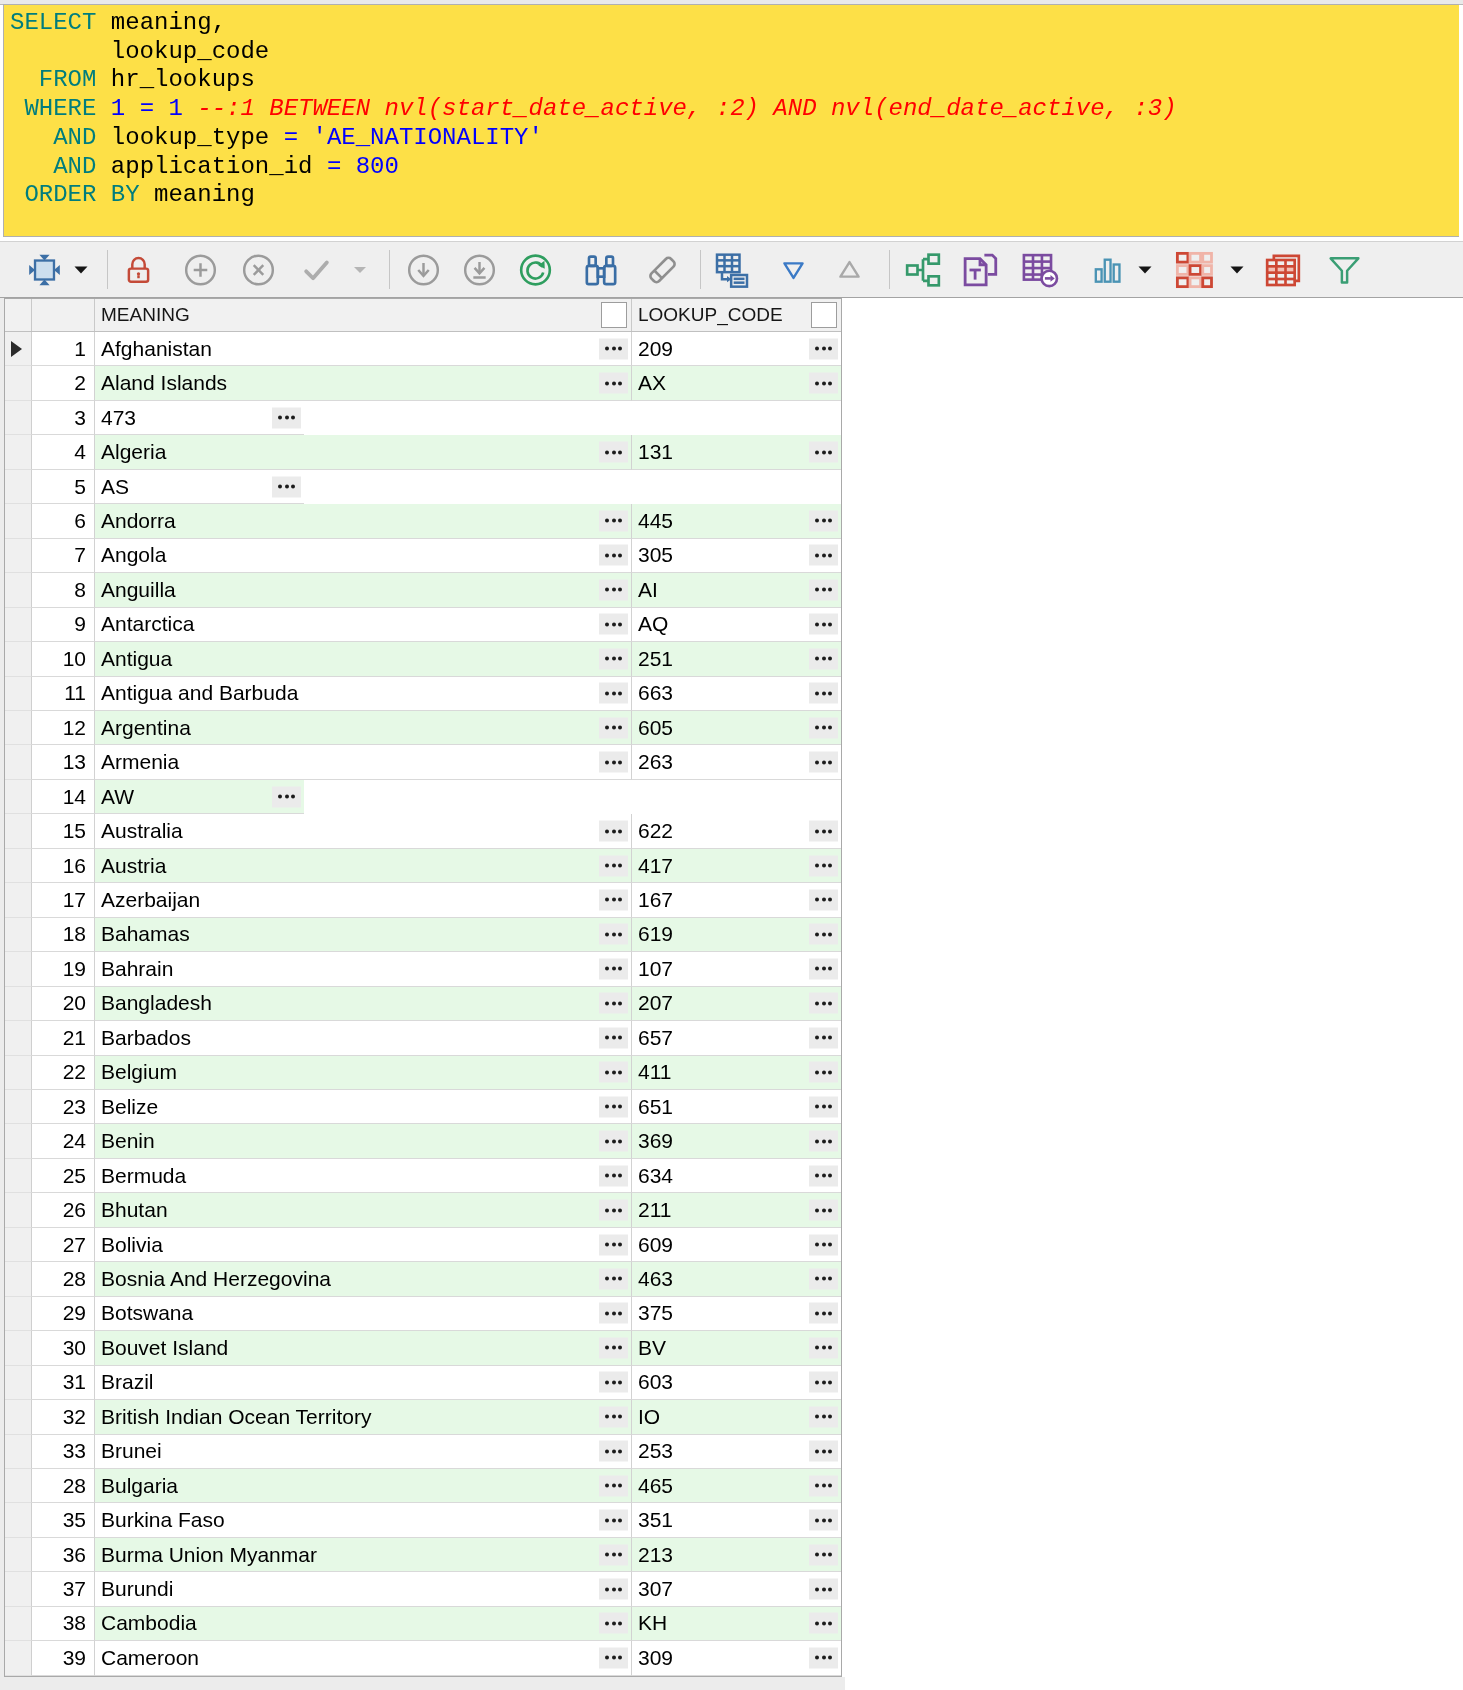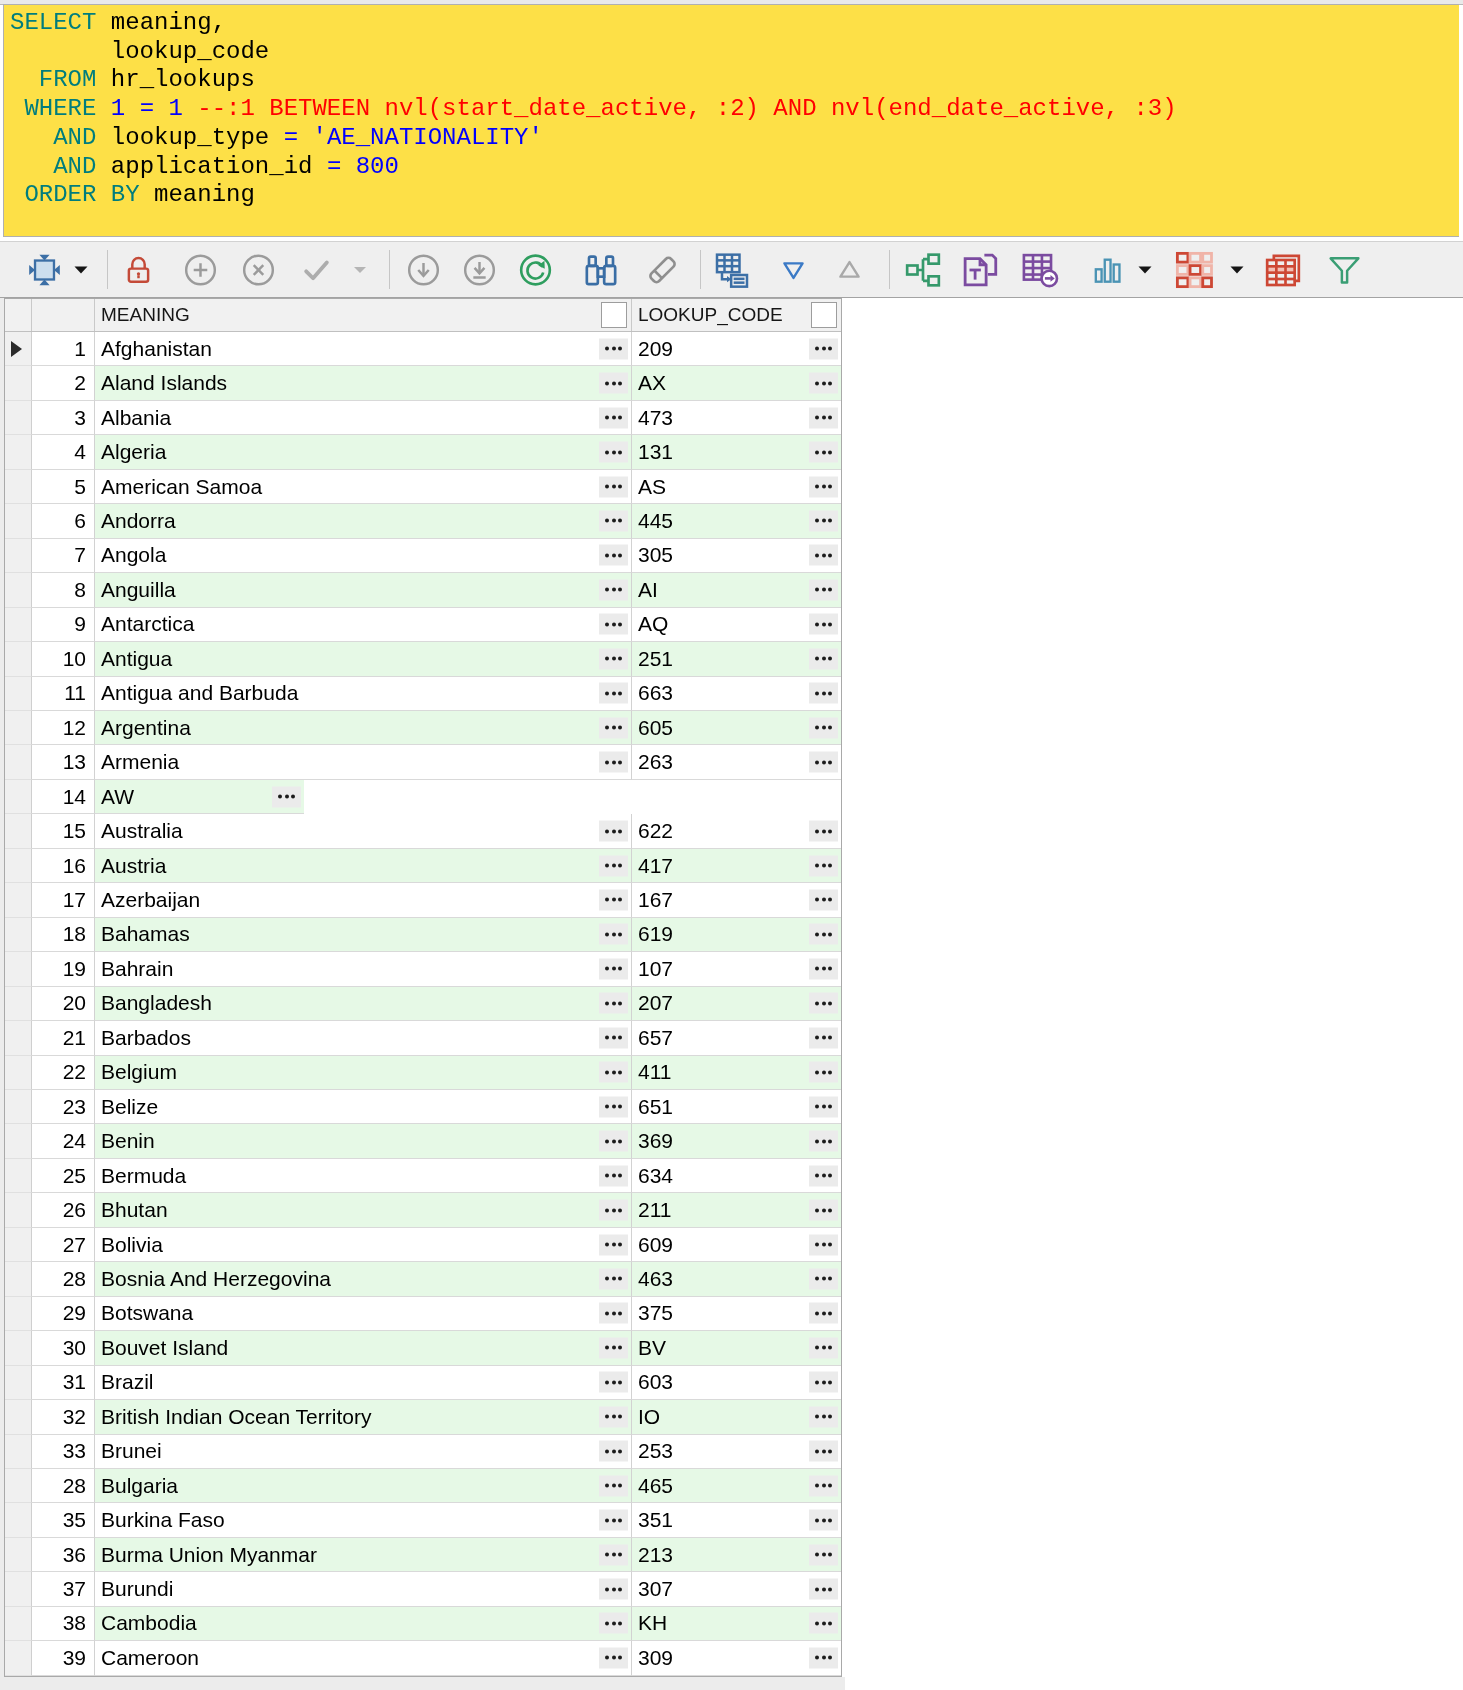--- a/index.html
+++ b/index.html
@@ -10,21 +10,21 @@
   
   .sql-panel{position:absolute;left:3px;top:4px;width:1456px;height:233px;background:#fde047;
              border:1px solid #b0b0b0;border-right:none;box-sizing:border-box;overflow:hidden;}
   #sql-code{margin:0;padding:4px 0 0 6px;font-family:"Liberation Mono", monospace;
             font-size:24px;line-height:28.7px;}
   .sline{white-space:pre;}
   .tok-kw{color:#007d7d;}
   .tok-plain{color:#000000;}
   .tok-literal{color:#0000ff;}
   .tok-string{color:#0000ff;}
-  .tok-comment{color:#ff0000;}
+  .tok-comment{color:#ff0000;font-style:italic;}
   
   .toolbar{position:absolute;left:0;top:241px;width:1463px;height:55px;background:#efefef;
            border-top:1px solid #d2d2d2;border-bottom:1px solid #a3a3a3;box-sizing:content-box;}
   .tbi{position:absolute;top:50%;transform:translateY(-50%);display:flex;align-items:center;cursor:default;}
   .tbsep{position:absolute;top:8px;bottom:8px;width:1px;background:#c6c6c6;}
   
   .grid{position:absolute;left:4px;top:298px;width:838px;background:#ffffff;
         border:1px solid #a9a9a9;box-sizing:border-box;}
   .ghead{display:flex;height:33px;background:#f1f1f1;border-bottom:1px solid #c0c0c0;box-sizing:border-box;}
   .ghead .hcorner{width:27px;border-right:1px solid #c9c9c9;box-sizing:border-box;background:#f1f1f1;}
@@ -311,28 +311,20 @@
           <span class="ell">
             <i></i>
             <i></i>
             <i></i>
           </span>
         </div>
       </div>
       <div class="grow">
         <div class="gut"></div>
         <div class="num">3</div>
-        <div class="cell meaning">
-          <span>Albania</span>
-          <span class="ell">
-            <i></i>
-            <i></i>
-            <i></i>
-          </span>
-        </div>
         <div class="cell code">
           <span>473</span>
           <span class="ell">
             <i></i>
             <i></i>
             <i></i>
           </span>
         </div>
       </div>
       <div class="grow even">
@@ -351,28 +343,20 @@
           <span class="ell">
             <i></i>
             <i></i>
             <i></i>
           </span>
         </div>
       </div>
       <div class="grow">
         <div class="gut"></div>
         <div class="num">5</div>
-        <div class="cell meaning">
-          <span>American Samoa</span>
-          <span class="ell">
-            <i></i>
-            <i></i>
-            <i></i>
-          </span>
-        </div>
         <div class="cell code">
           <span>AS</span>
           <span class="ell">
             <i></i>
             <i></i>
             <i></i>
           </span>
         </div>
       </div>
       <div class="grow even">

